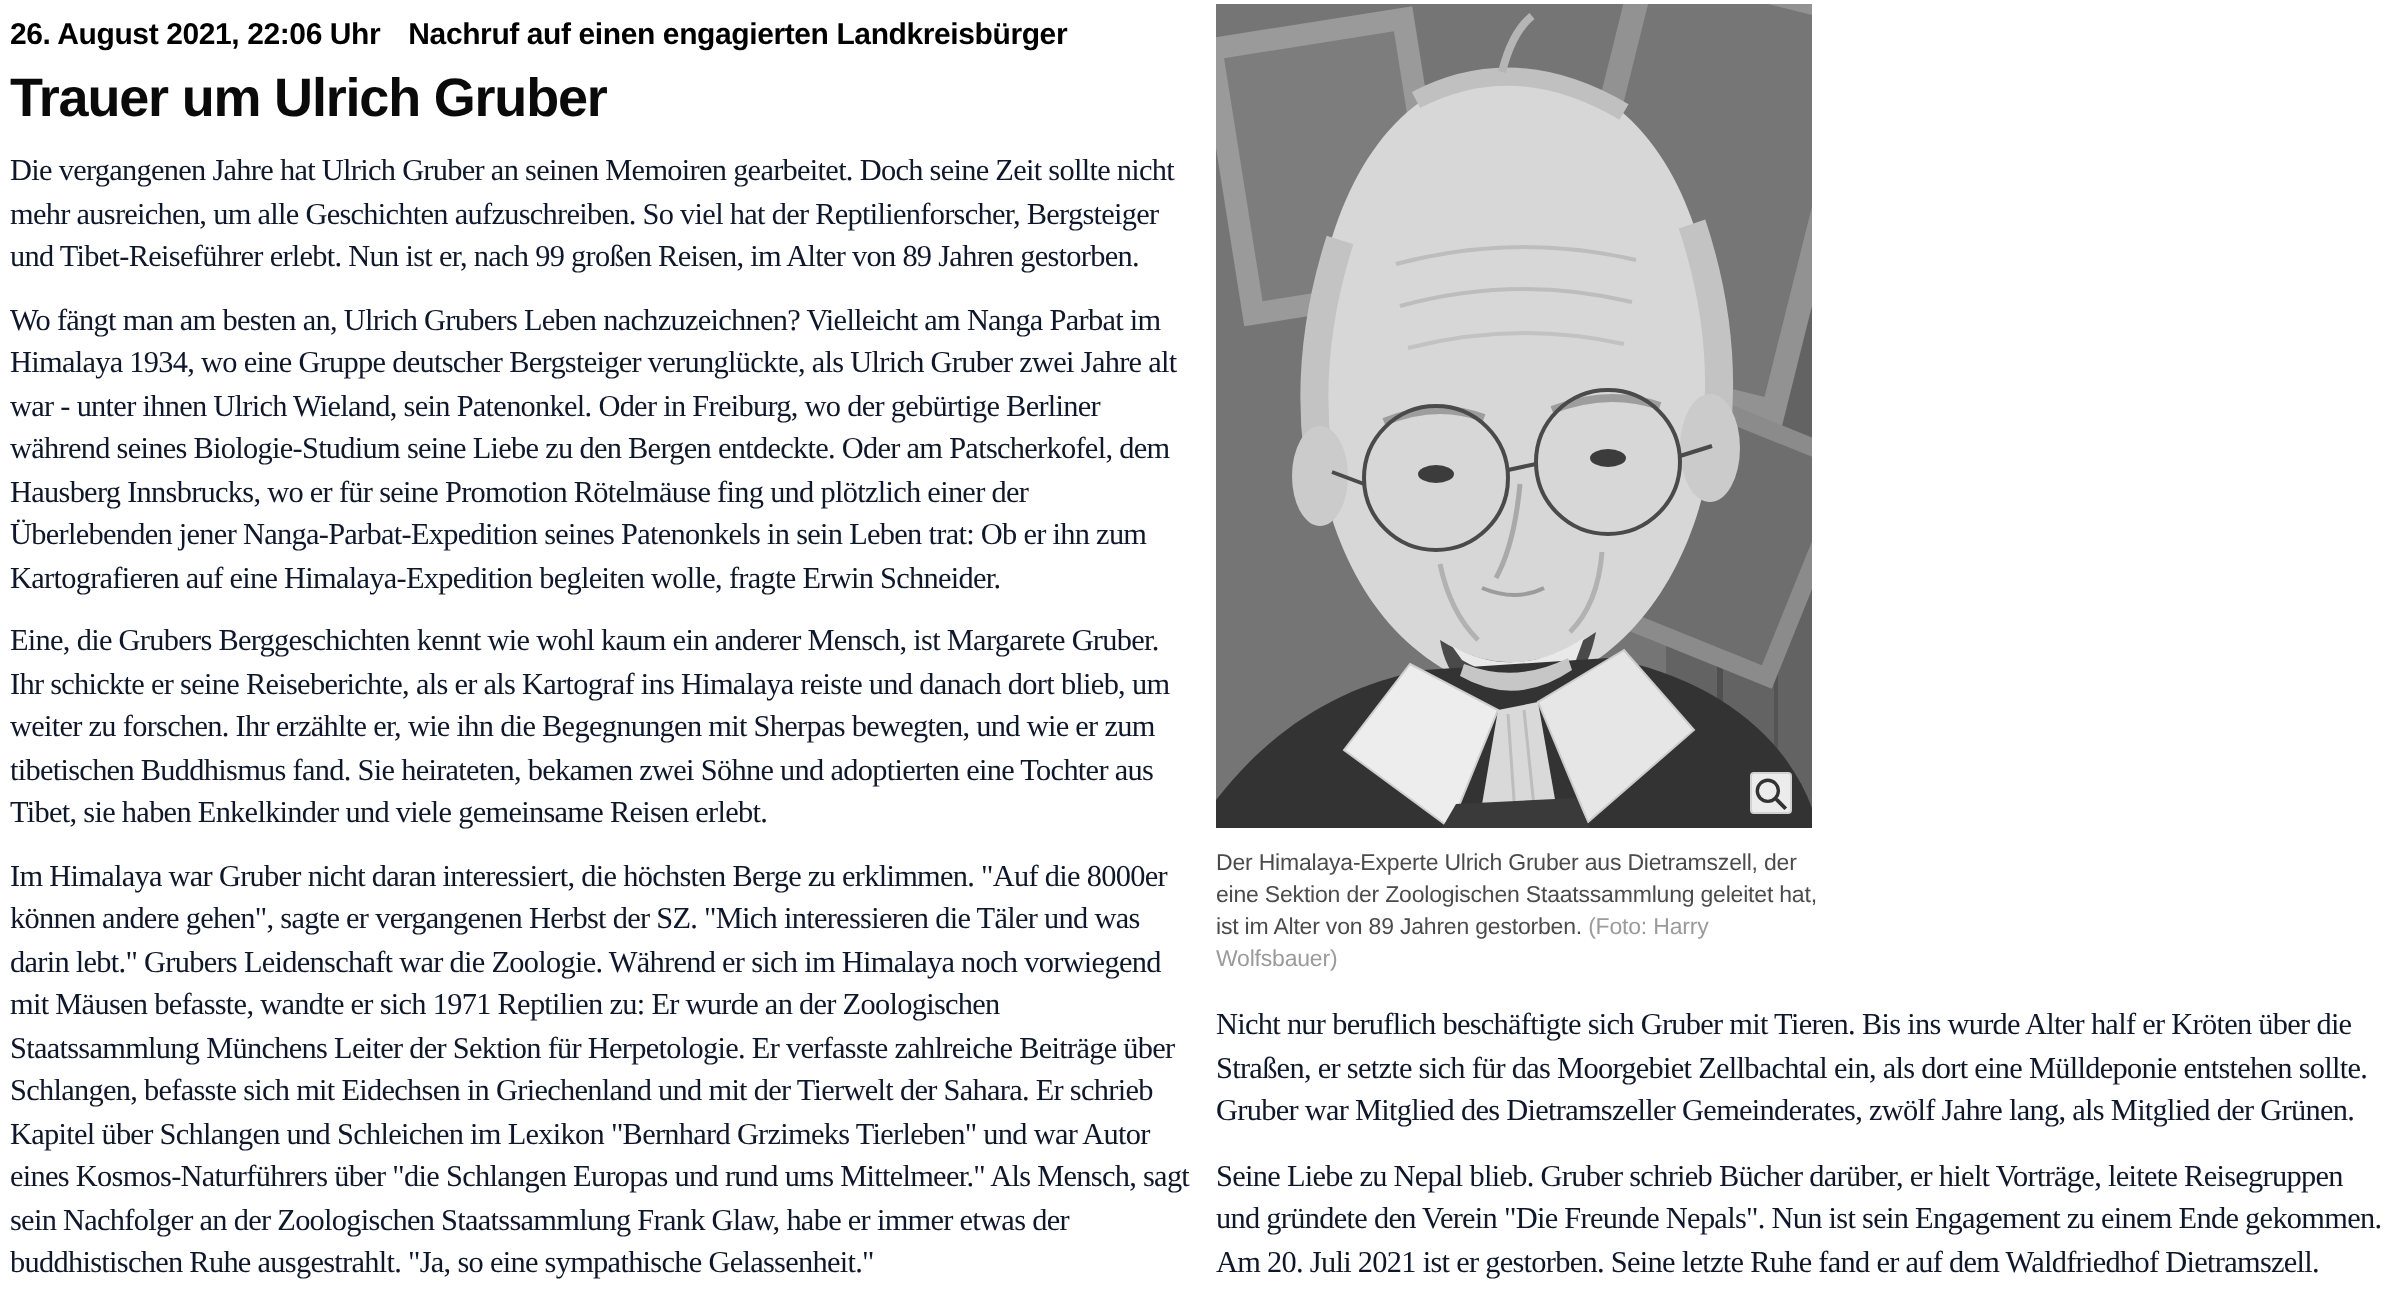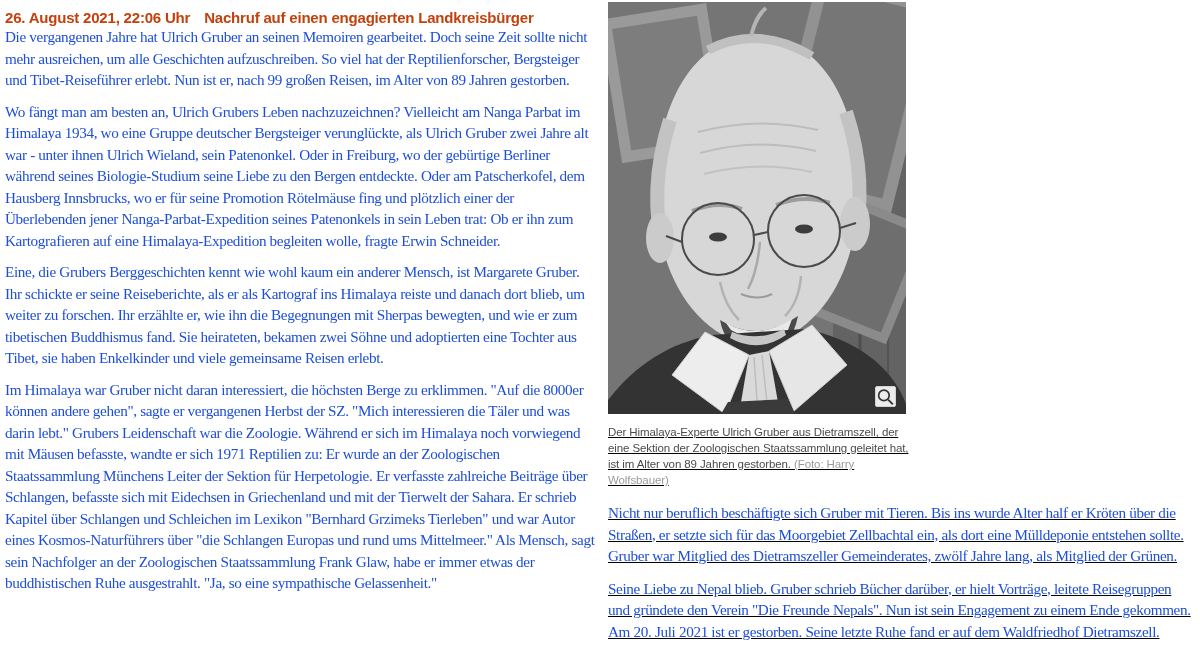--- a/index.html
+++ b/index.html
@@ -5,37 +5,37 @@
   html, body { margin:0; padding:0; }
   body {
     width:1200px; height:653px; overflow:hidden;
     background:#ffffff;
     font-family:"Liberation Sans", sans-serif;
   }
   .page { display:flex; box-sizing:border-box; padding:0 0 0 5px; }
 
   
   .col-left { width:592px; flex:none; padding-top:9px; }
-  .kicker { font-weight:700; font-size:15px; line-height:17px; color:#c2410c; letter-spacing:-0.2px; }
+  .kicker { font-weight:700; font-size:15px; line-height:17px; color:#000000; letter-spacing:-0.2px; }
   .kicker .kicker-label { margin-left:14px; }
   h1.headline {
     margin:8px 0 11px 0;
     font-size:27px; line-height:30px; font-weight:800;
     letter-spacing:-0.6px; color:#0a0a0a;
     font-family:"Liberation Sans", sans-serif;
   }
   .body-text p {
     margin:0 0 10px 0;
     font-family:"Liberation Serif", "DejaVu Serif", serif;
     font-size:15.2px; line-height:21.5px; letter-spacing:-0.35px;
-    color:#1d4ed8; text-align:left;
+    color:#0f172a; text-align:left;
   }
 
   
-  .col-right { width:587px; flex:none; margin-left:11px; padding-top:2px;text-decoration:underline; }
+  .col-right { width:587px; flex:none; margin-left:11px; padding-top:2px; }
   figure { margin:0 0 14px 0; padding:0; }
   .photo {
     position:relative; width:298px; height:412px;
     background:#757575; overflow:hidden;
   }
   .photo svg { display:block; width:298px; height:412px; }
   .zoom-btn {
     position:absolute; right:10px; bottom:7px;
     width:21px; height:21px; padding:0;
     background:#ececec; border:1px solid #d2d2d2; border-radius:2px;
@@ -53,20 +53,21 @@
 </style>
 </head>
 <body>
 
 <div class="page">
 
   <div class="col-left">
     <div class="kicker">
       <span class="kicker-date">26. August 2021, 22:06 Uhr</span><span class="kicker-label">Nachruf auf einen engagierten Landkreisbürger</span>
     </div>
+    <h1 class="headline">Trauer um Ulrich Gruber</h1>
     <div class="body-text">
       <p>Die vergangenen Jahre hat Ulrich Gruber an seinen Memoiren gearbeitet. Doch seine Zeit sollte nicht mehr ausreichen, um alle Geschichten aufzuschreiben. So viel hat der Reptilienforscher, Bergsteiger und Tibet-Reiseführer erlebt. Nun ist er, nach 99 großen Reisen, im Alter von 89 Jahren gestorben.</p>
       <p>Wo fängt man am besten an, Ulrich Grubers Leben nachzuzeichnen? Vielleicht am Nanga Parbat im Himalaya 1934, wo eine Gruppe deutscher Bergsteiger verunglückte, als Ulrich Gruber zwei Jahre alt war - unter ihnen Ulrich Wieland, sein Patenonkel. Oder in Freiburg, wo der gebürtige Berliner während seines Biologie-Studium seine Liebe zu den Bergen entdeckte. Oder am Patscherkofel, dem Hausberg Innsbrucks, wo er für seine Promotion Rötelmäuse fing und plötzlich einer der Überlebenden jener Nanga-Parbat-Expedition seines Patenonkels in sein Leben trat: Ob er ihn zum Kartografieren auf eine Himalaya-Expedition begleiten wolle, fragte Erwin Schneider.</p>
       <p>Eine, die Grubers Berggeschichten kennt wie wohl kaum ein anderer Mensch, ist Margarete Gruber. Ihr schickte er seine Reiseberichte, als er als Kartograf ins Himalaya reiste und danach dort blieb, um weiter zu forschen. Ihr erzählte er, wie ihn die Begegnungen mit Sherpas bewegten, und wie er zum tibetischen Buddhismus fand. Sie heirateten, bekamen zwei Söhne und adoptierten eine Tochter aus Tibet, sie haben Enkelkinder und viele gemeinsame Reisen erlebt.</p>
       <p>Im Himalaya war Gruber nicht daran interessiert, die höchsten Berge zu erklimmen. "Auf die 8000er können andere gehen", sagte er vergangenen Herbst der SZ. "Mich interessieren die Täler und was darin lebt." Grubers Leidenschaft war die Zoologie. Während er sich im Himalaya noch vorwiegend mit Mäusen befasste, wandte er sich 1971 Reptilien zu: Er wurde an der Zoologischen Staatssammlung Münchens Leiter der Sektion für Herpetologie. Er verfasste zahlreiche Beiträge über Schlangen, befasste sich mit Eidechsen in Griechenland und mit der Tierwelt der Sahara. Er schrieb Kapitel über Schlangen und Schleichen im Lexikon "Bernhard Grzimeks Tierleben" und war Autor eines Kosmos-Naturführers über "die Schlangen Europas und rund ums Mittelmeer." Als Mensch, sagt sein Nachfolger an der Zoologischen Staatssammlung Frank Glaw, habe er immer etwas der buddhistischen Ruhe ausgestrahlt. "Ja, so eine sympathische Gelassenheit."</p>
     </div>
   </div>
 
   <div class="col-right">
     <figure>

